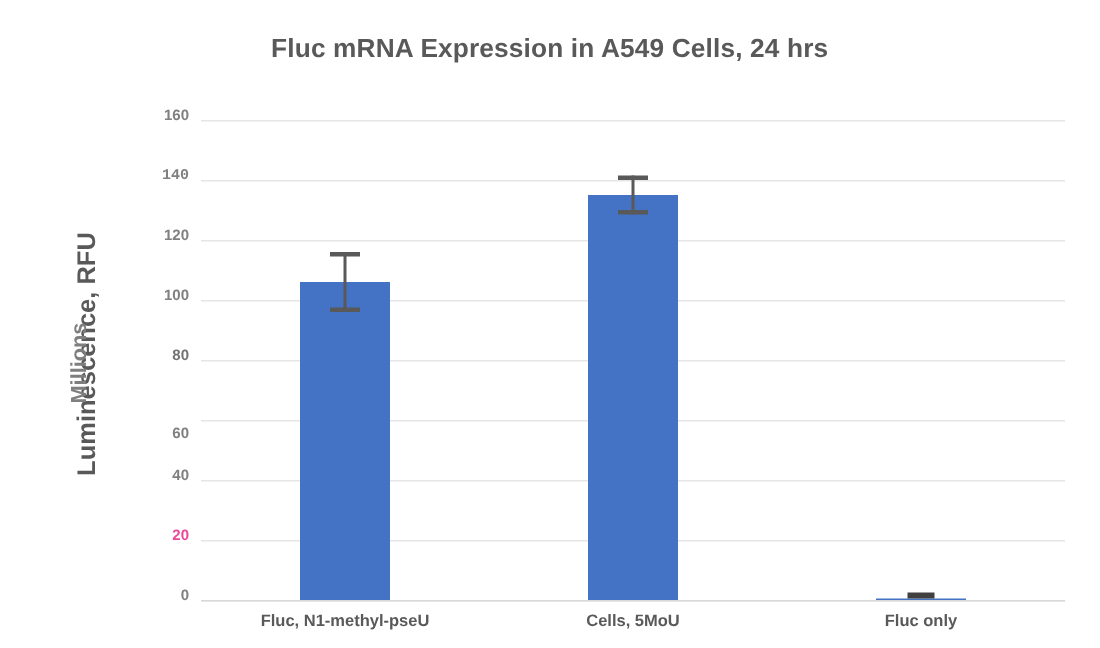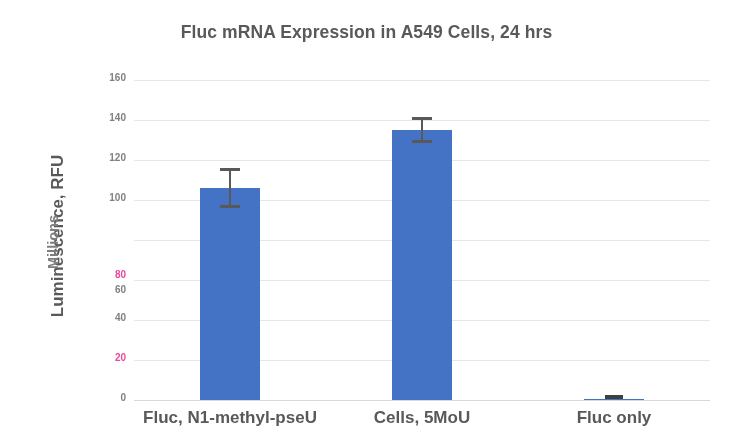--- a/index.html
+++ b/index.html
@@ -126,21 +126,21 @@
     height: 3px;
     width: 20px;
     background: #595959;
   }
 
   
   .x-tick-label {
     position: absolute;
     top: 396px;
     text-align: center;
-    font-size: 17px;
+    font-size: 11px;
     font-weight: bold;
     color: #595959;
     white-space: nowrap;
   }
 </style>
 </head>
 <body>
 
 <div id="chart-root">
 
@@ -148,24 +148,24 @@
 
   <div id="y-axis-title">Luminescence, RFU</div>
 
   <div id="y-axis-unit-label">Millions</div>
 
   <div id="y-tick-labels">
       <div class="y-tick-label" style="top: 381px; color: rgb(128, 128, 128);">0</div>
       <div class="y-tick-label" style="top: 341px; color: #ec4899;">20</div>
       <div class="y-tick-label" style="top: 301px; color: rgb(128, 128, 128);">40</div>
       <div class="y-tick-label" style="top: 261px; color: rgb(128, 128, 128); margin-top: 12px;">60</div>
-      <div class="y-tick-label" style="top: 221px; color: #ec4899; margin-top: 37px;">80</div>
+      <div class="y-tick-label" style="top: 221px; color: #737373;">80</div>
       <div class="y-tick-label" style="top: 181px; color: rgb(128, 128, 128);">100</div>
       <div class="y-tick-label" style="top: 141px; color: rgb(128, 128, 128); text-align: right;">120</div>
-      <div class="y-tick-label" style="top: 101px; color: rgb(128, 128, 128);">140</div>
+      <div class="y-tick-label" style="top: 101px; color: rgb(128, 128, 128); font-family: Liberation Mono, monospace;">140</div>
       <div class="y-tick-label" style="top: 61px; color: rgb(128, 128, 128);">160</div>
     </div>
 
   <div id="plot-area">
     <div id="gridlines">
         <div class="gridline" style="top: 320px; background: rgb(230, 230, 230);"></div>
         <div class="gridline" style="top: 280px; background: rgb(230, 230, 230);"></div>
         <div class="gridline" style="top: 240px; background: rgb(230, 230, 230);"></div>
         <div class="gridline" style="top: 200px; background: rgb(230, 230, 230);"></div>
         <div class="gridline" style="top: 160px; background: rgb(230, 230, 230);"></div>

